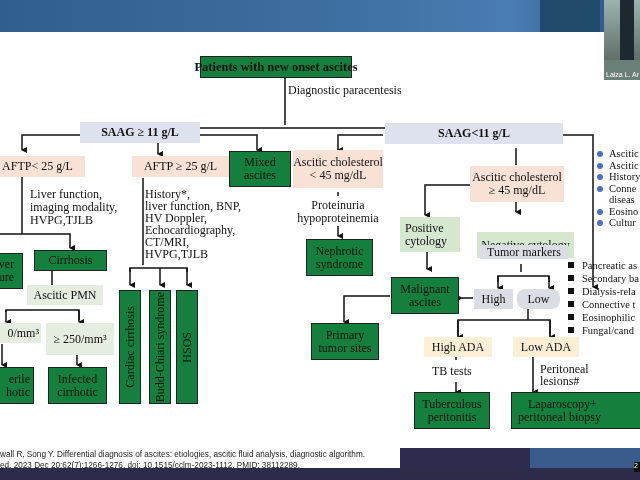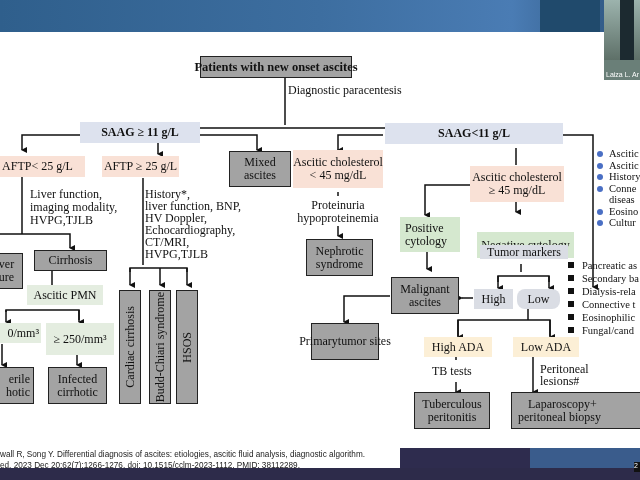--- a/index.html
+++ b/index.html
@@ -15,21 +15,21 @@
     font-size: 7px; color: #fff; white-space: nowrap; padding-left: 2px; }
   .bottombar { position: absolute; left: 0; top: 468px; width: 640px; height: 12px; background: #2d2b4a; }
   .bottomright { position: absolute; left: 400px; top: 448px; width: 240px; height: 32px; background: #2e2c4e; }
   .bottomright2 { position: absolute; left: 530px; top: 448px; width: 110px; height: 32px; background: #3a5c8c; }
   .pagebadge { position: absolute; left: 634px; top: 462px; width: 6px; height: 10px; background: #111; color:#fff; font-size:7px; font-family:"Liberation Sans",sans-serif; }
   .citation { position: absolute; left: 0; top: 449px; width: 400px; font-family: "Liberation Sans", sans-serif;
     font-size: 8.2px; line-height: 11px; color: #222; white-space: nowrap; overflow: hidden; }
 
   .box { position: absolute; display: flex; align-items: center; justify-content: center; text-align: center;
     font-size: 12px; line-height: 13px; white-space: nowrap; }
-  .bordered { border: 1.5px solid #222; background: #a3a3a3; }
+  .bordered { border: 1.5px solid #222; background: #15803d; }
   .blue { background: #dde2ee; }
   .peach { background: #f9e1d6; }
   .green { background: #d5e8cf; }
   .mint { background: #e4ede0; }
   .gray { background: #dadde4; }
   .yellow { background: #fcefd6; }
   .bold { font-weight: bold; }
   .txt { position: absolute; font-size: 12px; line-height: 13px; white-space: nowrap; }
   .vert { writing-mode: vertical-rl; transform: rotate(180deg); }
   .bullets { position: absolute; font-size: 10.5px; line-height: 11.5px; white-space: nowrap; overflow: hidden; }
@@ -124,21 +124,21 @@
 <div class="box mint" style="left:46px;top:323px;width:68px;height:32px;">≥ 250/mm³</div>
 <div class="box bordered" style="left:-10px;top:367px;width:44px;height:37px;flex-direction:column;align-items:flex-end;padding-right:3px;">
   <div>erile</div>
   <div>hotic</div>
 </div>
 <div class="box bordered" style="left:48px;top:367px;width:59px;height:37px;flex-direction:column;">
   <div>Infected</div>
   <div>cirrhotic</div>
 </div>
 
-<div class="box peach" style="left:102px;top:156px;width:77px;height:21px;">AFTP ≥ 25 g/L</div>
+<div class="box peach" style="left:132px;top:156px;width:97px;height:21px;">AFTP ≥ 25 g/L</div>
 <div class="txt" style="left:145px;top:188px;line-height:12px;">
   <div>History*,</div>
   <div>liver function, BNP,</div>
   <div>HV Doppler,</div>
   <div>Echocardiography,</div>
   <div>CT/MRI,</div>
   <div>HVPG,TJLB</div>
 </div>
 <div class="box bordered" style="left:119px;top:290px;width:22px;height:114px;">
   <span class="vert">Cardiac cirrhosis</span>
@@ -176,21 +176,21 @@
   <div>cytology</div>
 </div>
 <div class="box green" style="left:477px;top:232px;width:97px;height:26px;">Negative cytology</div>
 <div class="box gray" style="left:480px;top:245px;width:88px;height:14px;">Tumor markers</div>
 <div class="box bordered" style="left:391px;top:277px;width:68px;height:37px;flex-direction:column;">
   <div>Malignant</div>
   <div>ascites</div>
 </div>
 <div class="box gray" style="left:474px;top:289px;width:39px;height:20px;">High</div>
 <div class="box gray" style="left:517px;top:289px;width:43px;height:20px;border-radius:8px;">Low</div>
-<div class="box bordered" style="left:311px;top:323px;width:68px;height:37px;flex-direction:row;">
+<div class="box bordered" style="left:311px;top:323px;width:68px;height:37px;flex-direction:column;">
   <div>Primary</div>
   <div>tumor sites</div>
 </div>
 <div class="box yellow" style="left:424px;top:337px;width:68px;height:20px;">High ADA</div>
 <div class="box yellow" style="left:513px;top:337px;width:66px;height:20px;">Low ADA</div>
 <div class="txt" style="left:432px;top:365px;">TB tests</div>
 <div class="txt" style="left:540px;top:363px;line-height:12px;">
   <div>Peritoneal</div>
   <div>lesions#</div>
 </div>

